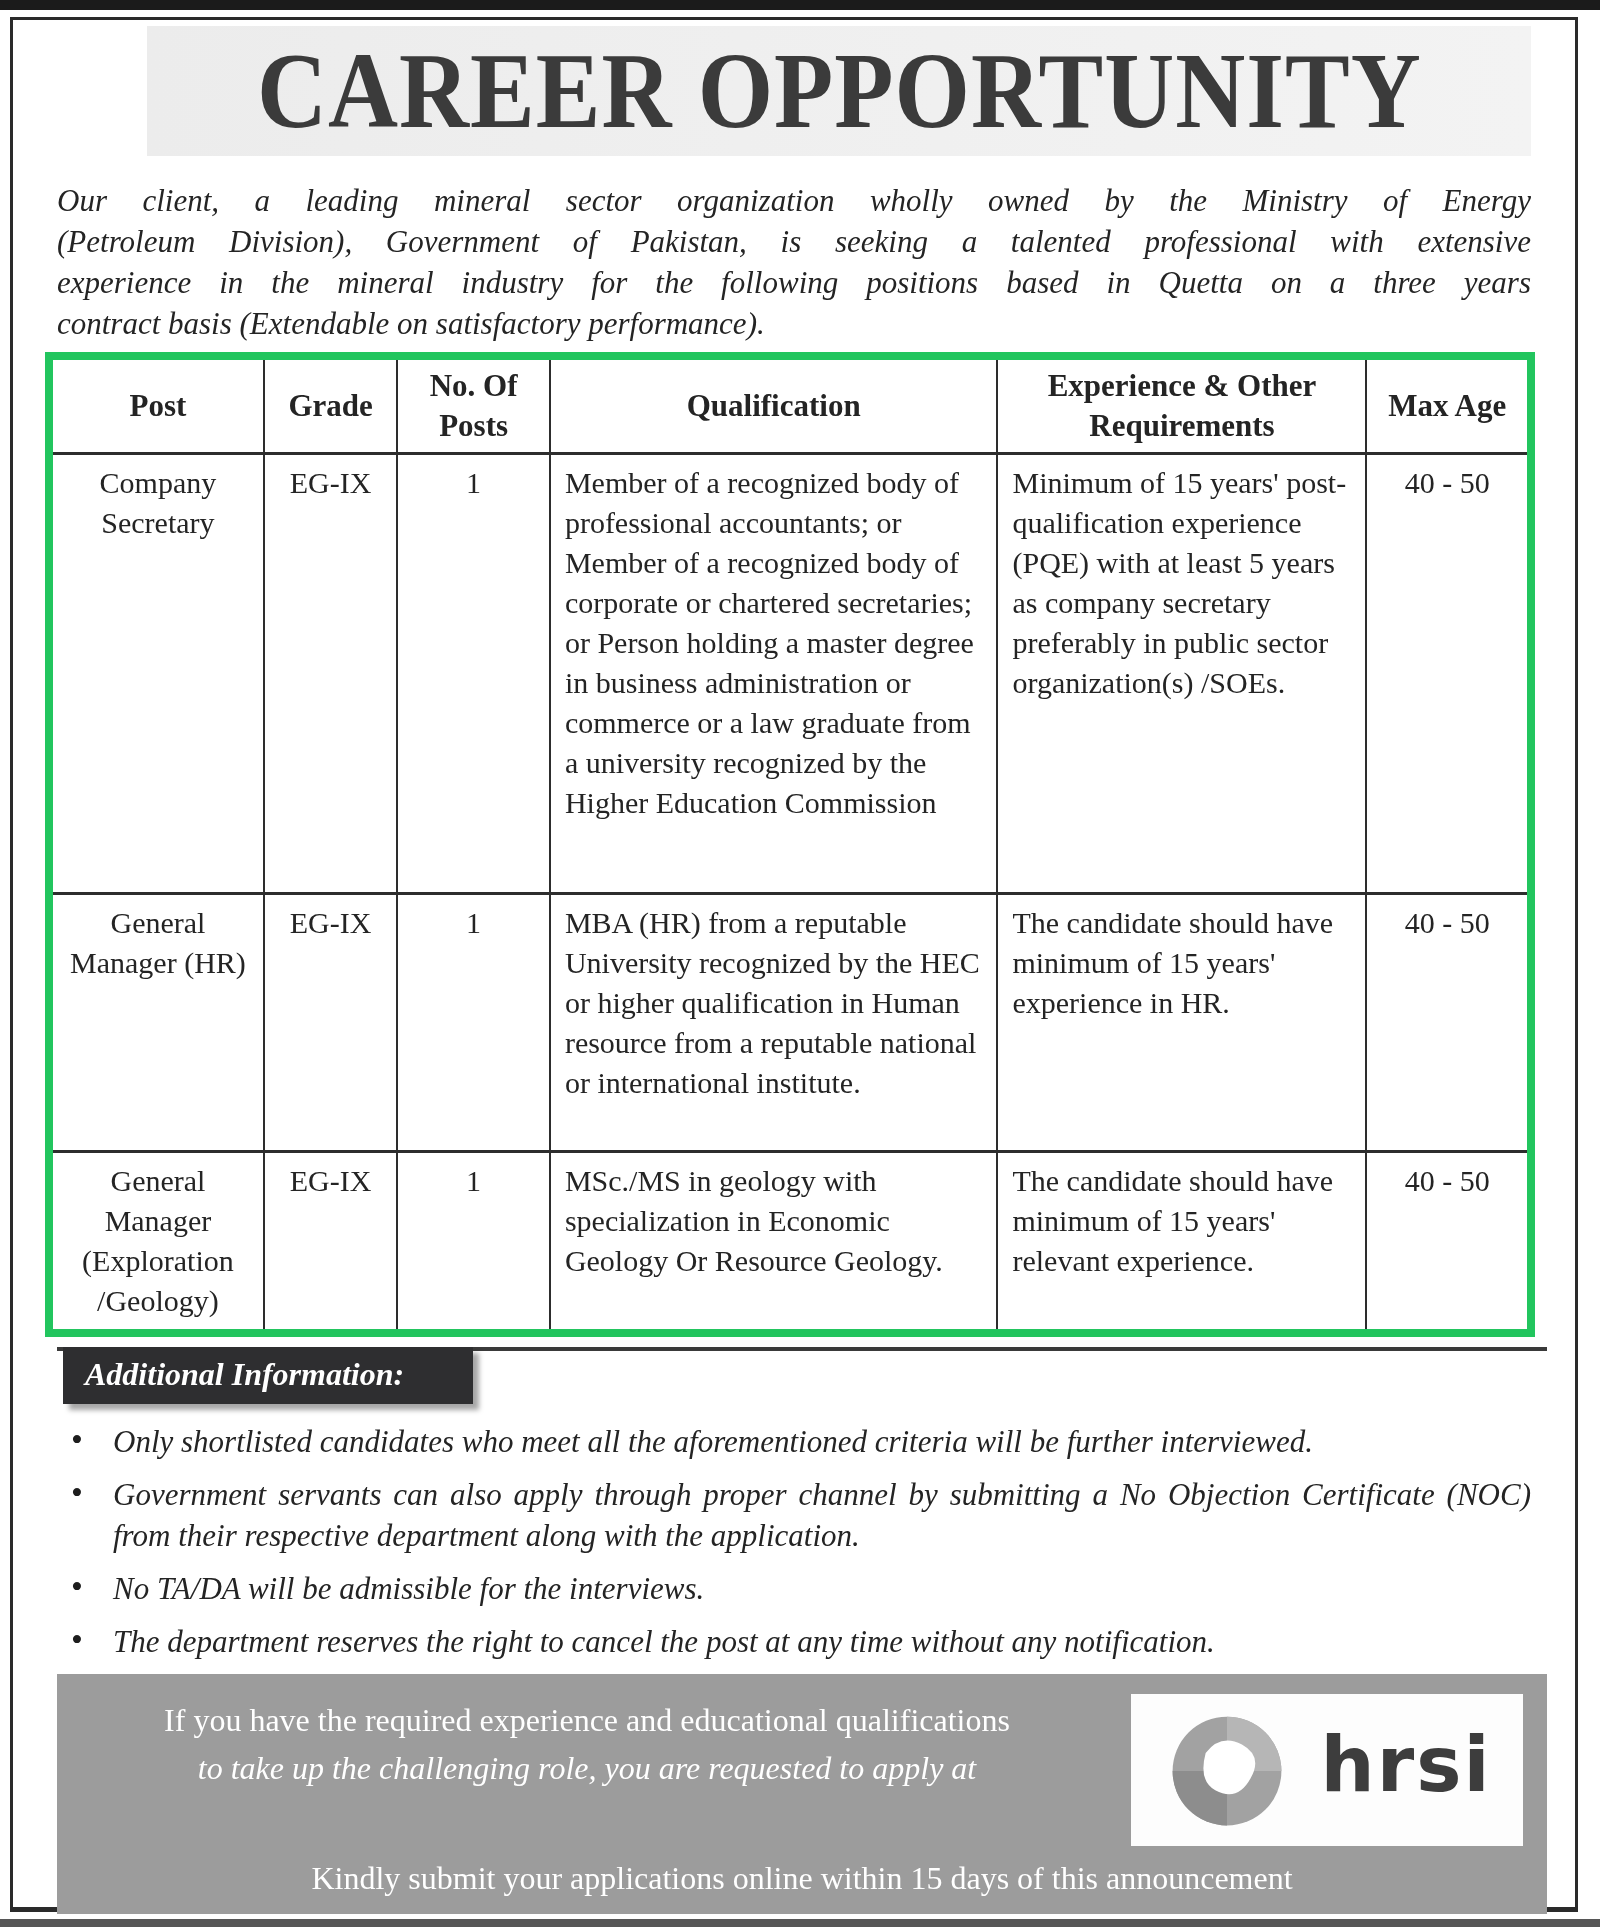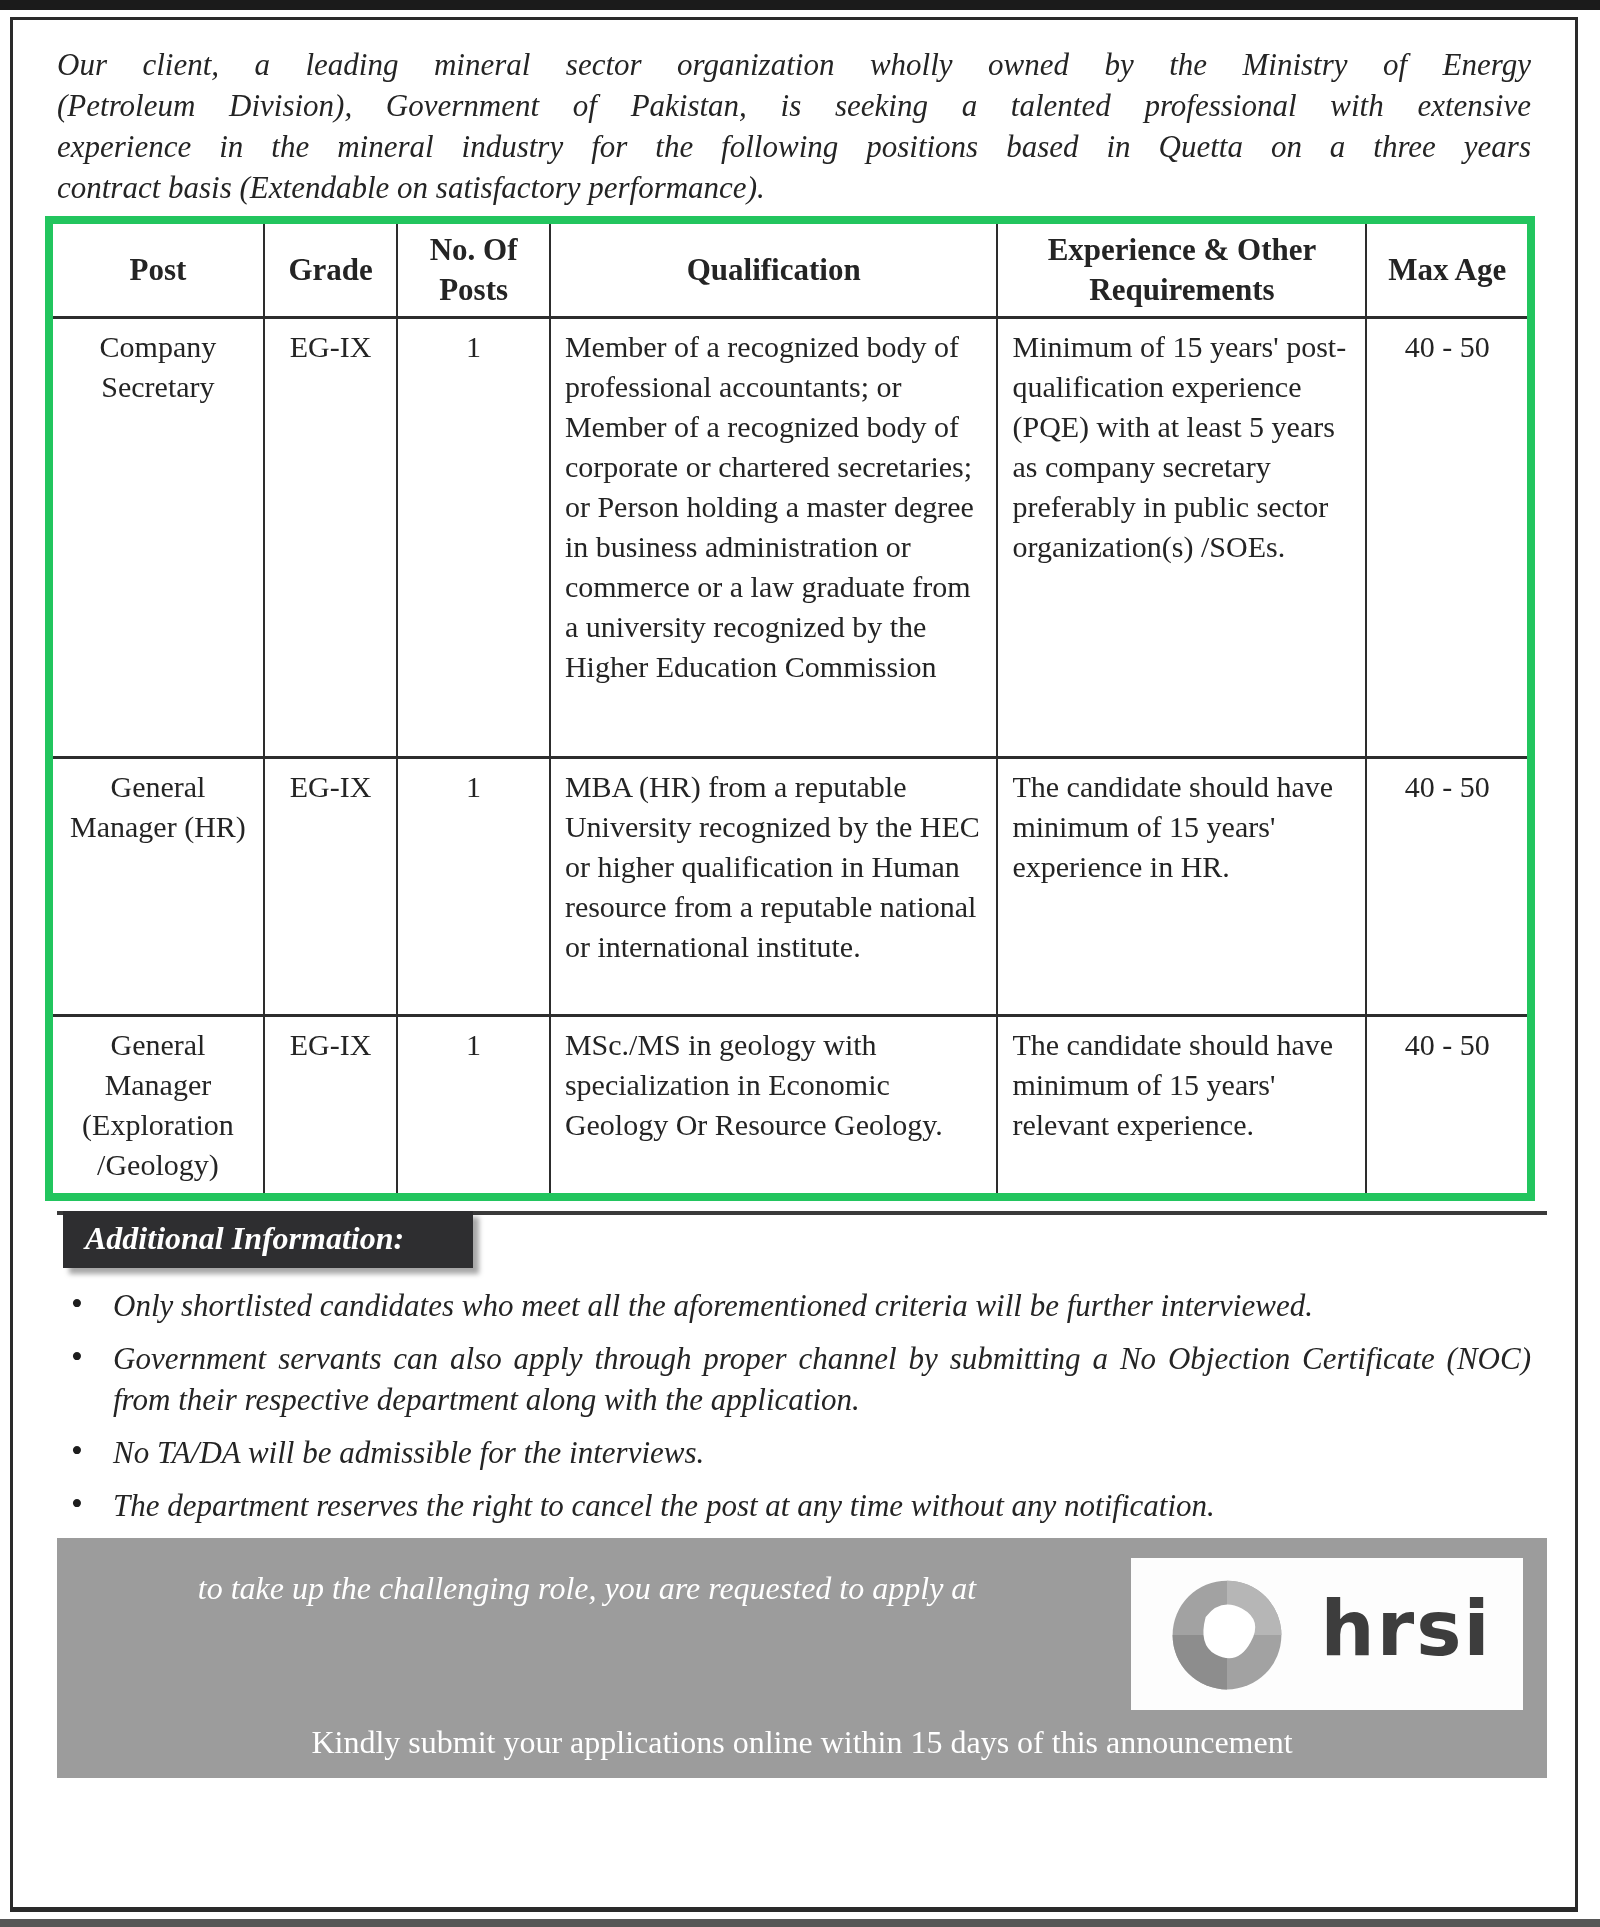--- a/index.html
+++ b/index.html
@@ -103,20 +103,23 @@
     font-size:32px;line-height:44px;
   }
 </style>
 </head>
 <body>
 
 <div class="top-bar"></div>
 
 <div class="doc">
 
+  <div class="title-band">
+    <div class="page-title">CAREER OPPORTUNITY</div>
+  </div>
 
   <div class="intro">
     <div class="intro-line">Our client, a leading mineral sector organization wholly owned by the Ministry of Energy</div>
     <div class="intro-line">(Petroleum Division), Government of Pakistan, is seeking a talented professional with extensive</div>
     <div class="intro-line">experience in the mineral industry for the following positions based in Quetta on a three years</div>
     <div class="intro-line">contract basis (Extendable on satisfactory performance).</div>
   </div>
 
   <table class="positions">
     <colgroup>
@@ -184,20 +187,21 @@
       <span>No TA/DA will be admissible for the interviews.</span>
     </li>
     <li>
       <span class="dot">•</span>
       <span>The department reserves the right to cancel the post at any time without any notification.</span>
     </li>
   </ul>
 
   <div class="footer">
     <div class="footer-left">
+      <div class="footer-line">If you have the required experience and educational qualifications</div>
       <div class="footer-line second">to take up the challenging role, you are requested to apply at</div>
     </div>
     <div class="logo-box">
       <svg class="logo-swirl" viewBox="0 0 120 120">
         <circle cx="60" cy="61" r="51" fill="#a2a2a2"></circle>
         <path d="M60 10 A51 51 0 0 1 111 61 L 60 61 Z" fill="#b6b6b6"></path>
         <path d="M9 61 A51 51 0 0 0 60 112 L 60 61 Z" fill="#8d8d8d"></path>
         <path d="M40 44 Q54 26 74 36 Q94 47 82 68 Q70 90 49 79 Q33 70 40 44 Z" fill="#ffffff"></path>
       </svg>
       <div class="logo-text">hrsi</div>

